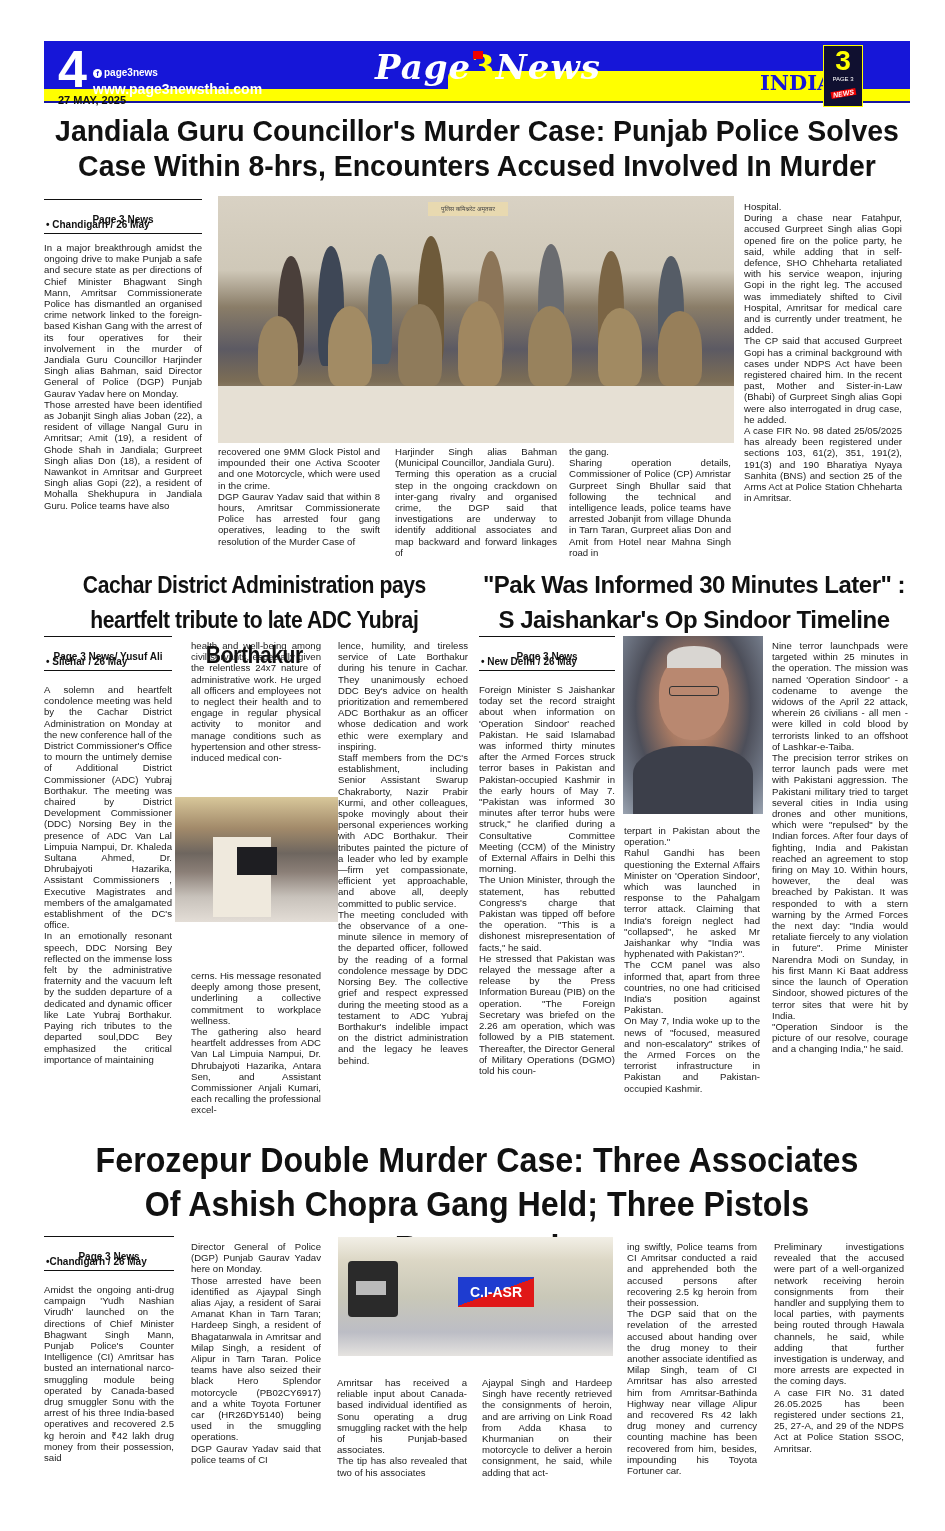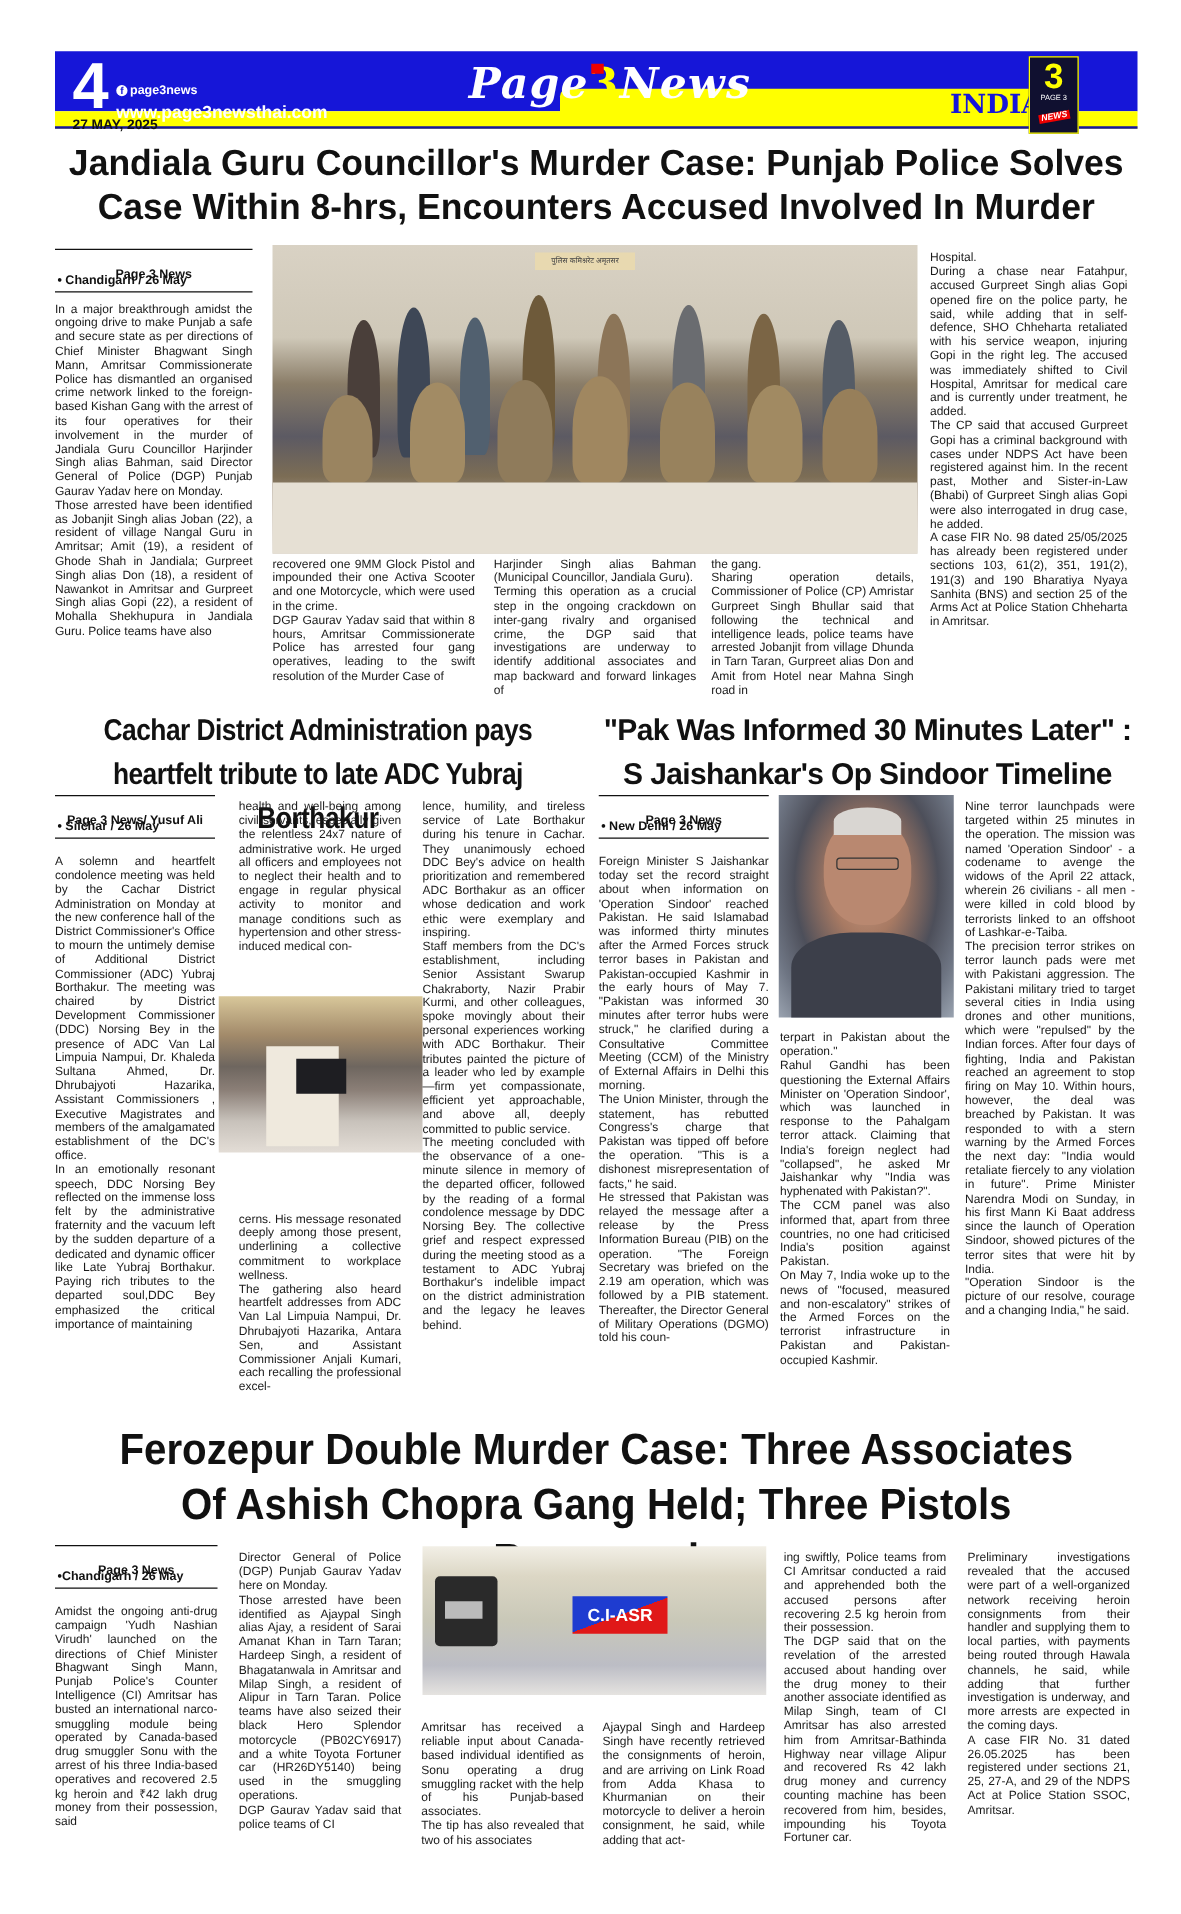--- a/index.html
+++ b/index.html
@@ -115,21 +115,21 @@
   <p>Harjinder Singh alias Bahman (Municipal Councillor, Jandiala Guru).</p>
   <p>Terming this operation as a crucial step in the ongoing crackdown on inter-gang rivalry and organised crime, the DGP said that investigations are underway to identify additional associates and map backward and forward linkages of</p>
 </div>
 <div class="abs col" style="left:569px;top:446px;width:162px;">
   <p>the gang.</p>
   <p>Sharing operation details, Commissioner of Police (CP) Amristar Gurpreet Singh Bhullar said that following the technical and intelligence leads, police teams have arrested Jobanjit from village Dhunda in Tarn Taran, Gurpreet alias Don and Amit from Hotel near Mahna Singh road in</p>
 </div>
 <div class="abs col" style="left:744px;top:201px;width:158px;">
   <p>Hospital.</p>
   <p>During a chase near Fatahpur, accused Gurpreet Singh alias Gopi opened fire on the police party, he said, while adding that in self-defence, SHO Chheharta retaliated with his service weapon, injuring Gopi in the right leg. The accused was immediately shifted to Civil Hospital, Amritsar for medical care and is currently under treatment, he added.</p>
-  <p>The CP said that accused Gurpreet Gopi has a criminal background with cases under NDPS Act have been registered against him. In the recent past, Mother and Sister-in-Law (Bhabi) of Gurpreet Singh alias Gopi were also interrogated in drug case, he added.</p>
+  <p>The CP said that accused Gurpreet Gopi has a criminal background with cases under NDPS Act have been registered chaired him. In the recent past, Mother and Sister-in-Law (Bhabi) of Gurpreet Singh alias Gopi were also interrogated in drug case, he added.</p>
   <p>A case FIR No. 98 dated 25/05/2025 has already been registered under sections 103, 61(2), 351, 191(2), 191(3) and 190 Bharatiya Nyaya Sanhita (BNS) and section 25 of the Arms Act at Police Station Chheharta in Amritsar.</p>
 </div>
 
 <div class="abs headline h2">Cachar District Administration pays heartfelt tribute to late ADC Yubraj Borthakur</div>
 
 <div class="abs byline" style="left:44px;top:636px;width:128px;">
   <div class="src">Page 3 News/ Yusuf Ali</div>
   <div class="loc">•  Silchar  /  26  May</div>
 </div>
 
@@ -156,21 +156,21 @@
 
 <div class="abs headline h3">"Pak Was Informed 30 Minutes Later" : S Jaishankar's Op Sindoor Timeline</div>
 
 <div class="abs byline" style="left:479px;top:636px;width:136px;">
   <div class="src">Page 3 News</div>
   <div class="loc">•  New Delhi  /  26  May</div>
 </div>
 <div class="abs col" style="left:479px;top:684px;width:136px;">
   <p>Foreign Minister S Jaishankar today set the record straight about when information on 'Operation Sindoor' reached Pakistan. He said Islamabad was informed thirty minutes after the Armed Forces struck terror bases in Pakistan and Pakistan-occupied Kashmir in the early hours of May 7. "Pakistan was informed 30 minutes after terror hubs were struck," he clarified during a Consultative Committee Meeting (CCM) of the Ministry of External Affairs in Delhi this morning.</p>
   <p>The Union Minister, through the statement, has rebutted Congress's charge that Pakistan was tipped off before the operation. "This is a dishonest misrepresentation of facts," he said.</p>
-  <p>He stressed that Pakistan was relayed the message after a release by the Press Information Bureau (PIB) on the operation. "The Foreign Secretary was briefed on the 2.19 am operation, which was followed by a PIB statement. Thereafter, the Director General of Military Operations (DGMO) told his coun-</p>
+  <p>He stressed that Pakistan was relayed the message after a release by the Press Information Bureau (PIB) on the operation. "The Foreign Secretary was briefed on the 2.26 am operation, which was followed by a PIB statement. Thereafter, the Director General of Military Operations (DGMO) told his coun-</p>
 </div>
 <div class="abs photo photo3">
   <div style="position:absolute;left:36px;top:18px;width:70px;height:86px;border-radius:45%;background:#b98870;"></div>
   <div style="position:absolute;left:44px;top:10px;width:54px;height:22px;border-radius:50% 50% 0 0;background:#d9d6d2;"></div>
   <div style="position:absolute;left:46px;top:50px;width:50px;height:10px;border:1px solid #333;border-radius:3px;"></div>
   <div style="position:absolute;left:10px;top:110px;width:120px;height:70px;border-radius:40% 40% 0 0;background:#3c3f4a;"></div>
 </div>
 <div class="abs col" style="left:624px;top:825px;width:136px;">
   <p>terpart in Pakistan about the operation."</p>
   <p>Rahul Gandhi has been questioning the External Affairs Minister on 'Operation Sindoor', which was launched in response to the Pahalgam terror attack. Claiming that India's foreign neglect had "collapsed", he asked Mr Jaishankar why "India was hyphenated with Pakistan?".</p>

